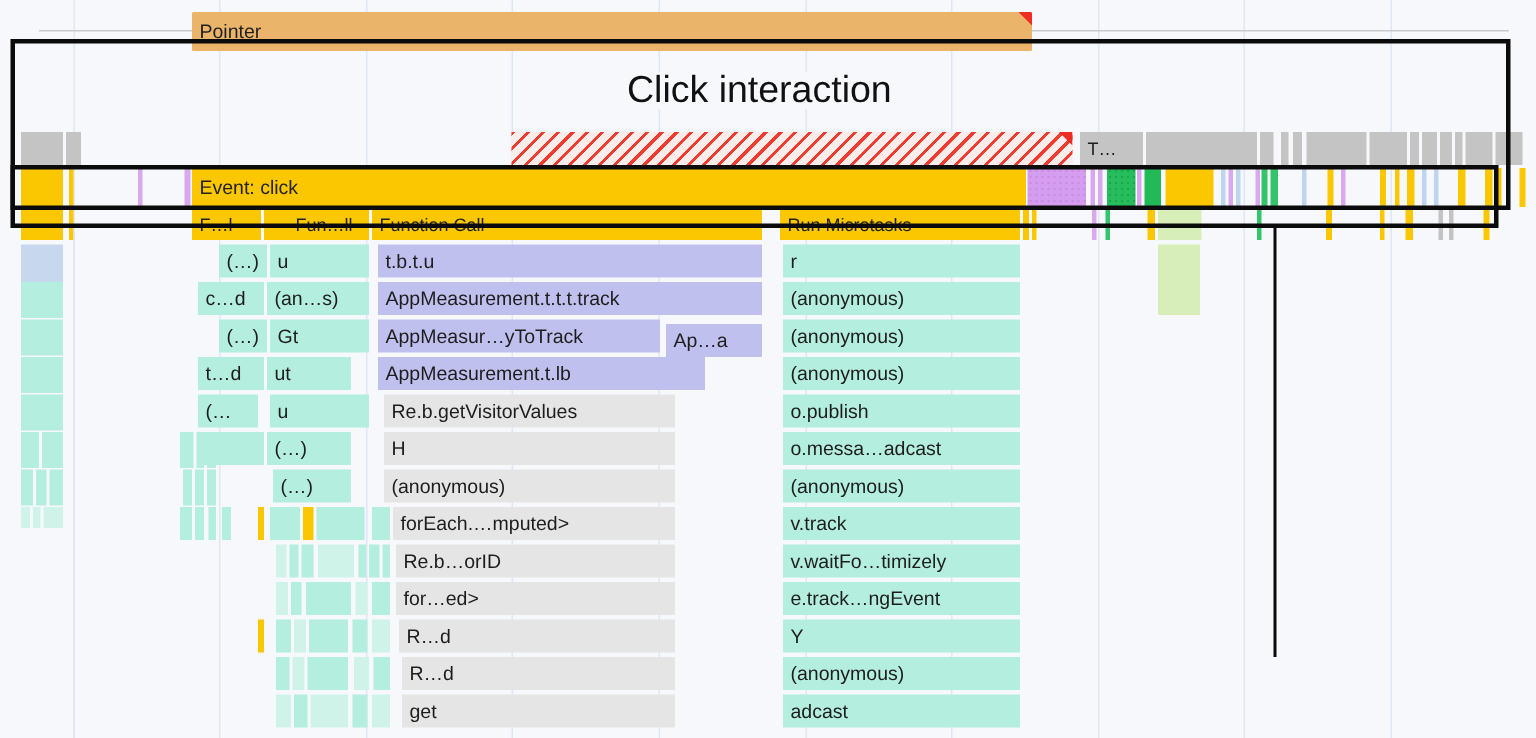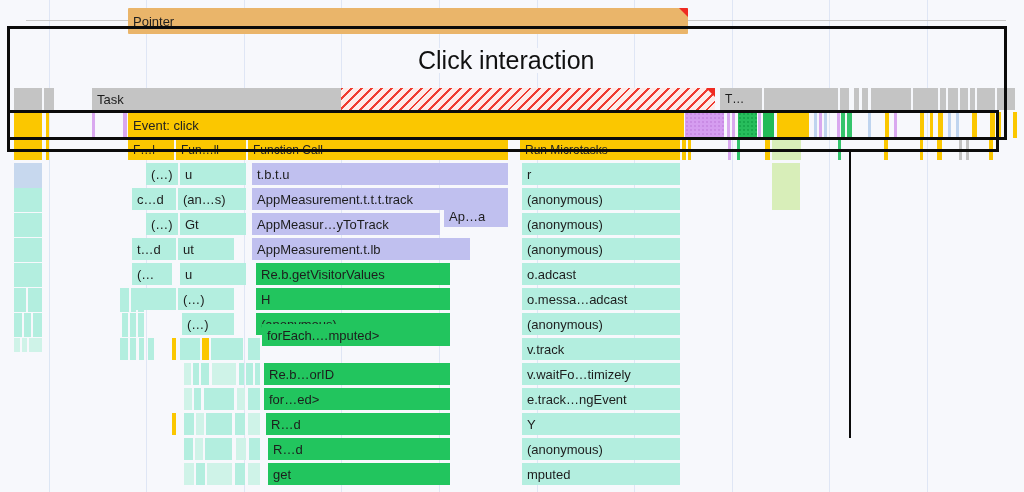--- a/index.html
+++ b/index.html
@@ -48,21 +48,21 @@
   }
   .green{background:#22ba58;}
   .green-dots{
     background-color:#27bd5c;
     background-image:radial-gradient(#17a84c 0.7px,transparent 0.8px);
     background-size:4px 4px;
   }
   .greenpale{background:#d8eeb9;}
   .lavender{background:#c0c0ef;}
   .lavender .lbl{color:#1d1d1d;}
-  .pink{background:#22c55e;}
+  .pink{background:#e5e5e5;}
   .pink .lbl{color:#1d1d1d;}
   .teal{background:#b3eedf;}
   .teal .lbl{color:#1d1d1d;}
   .teal-pale{background:#cff3e8;}
   .bluegray{background:#c7d8ee;}
   .tick-y{background:#fbc700;}
   .tick-p{background:#d9a8ef;}
   .tick-g{background:#34c46c;}
   .tick-b{background:#bfd4ef;}
   .tick-gr{background:#c3c3c3;}
@@ -93,23 +93,20 @@
   <div class="gridline" style="left:927px;"></div>
 
   <div class="pointer-rail" style="left:26px;top:20px;width:980px;"></div>
   <div class="bar pointer-bar" style="left:128px;top:8px;width:560px;height:26px;">
     <span class="lbl">Pointer</span>
     <span class="corner-red"></span>
   </div>
 
   <div class="bar task-bar" style="left:14px;top:88px;width:28px;height:22px;"></div>
   <div class="bar task-bar" style="left:44px;top:88px;width:10px;height:22px;"></div>
-  <div class="bar task-bar" style="left:92px;top:88px;width:249px;height:22px;">
-    <span class="lbl">Task</span>
-  </div>
   <div class="bar task-longhatch" style="left:341px;top:88px;width:374px;height:22px;">
     <span class="corner-red"></span>
   </div>
   <div class="bar task-bar" style="left:720px;top:88px;width:42px;height:22px;">
     <span class="lbl" style="font-size:12px;">T…</span>
   </div>
 
   <div class="bar task-bar" style="left:764px;top:88px;width:74px;height:22px;"></div>
   <div class="bar task-bar" style="left:840px;top:88px;width:9px;height:22px;"></div>
   <div class="bar task-bar" style="left:854px;top:88px;width:5px;height:22px;"></div>
@@ -156,21 +153,21 @@
   <div class="bar tick-y" style="left:990px;top:112px;width:5px;height:26px;"></div>
   <div class="bar tick-y" style="left:998px;top:112px;width:3px;height:26px;"></div>
   <div class="bar tick-y" style="left:1013px;top:112px;width:4px;height:26px;"></div>
 
   <div class="bar yellow" style="left:14px;top:140px;width:28px;height:20px;"></div>
   <div class="bar tick-y" style="left:46px;top:140px;width:3px;height:20px;"></div>
   <div class="bar yellow" style="left:128px;top:140px;width:46px;height:20px;">
     <span class="lbl" style="font-size:12px;">F…l</span>
   </div>
   <div class="bar yellow" style="left:176px;top:140px;width:70px;height:20px;">
-    <span class="lbl" style="font-size:12px;">Fun…ll</span>
+    <span class="lbl" style="font-size:12px;margin-left:16px;">Fun…ll</span>
   </div>
   <div class="bar yellow" style="left:520px;top:140px;width:160px;height:20px;">
     <span class="lbl" style="font-size:12px;">Run Microtasks</span>
   </div>
   <div class="bar yellow" style="left:248px;top:140px;width:260px;height:20px;">
     <span class="lbl" style="font-size:12px;">Function Call</span>
   </div>
   <div class="bar tick-y" style="left:682px;top:140px;width:4px;height:20px;"></div>
   <div class="bar tick-y" style="left:688px;top:140px;width:3px;height:20px;"></div>
   <div class="bar tick-p" style="left:728px;top:140px;width:3px;height:20px;"></div>
@@ -212,21 +209,21 @@
       </div>
       <div class="bar teal" style="left: 146px; top: 213px; width: 32px; height: 22px;">
         <span class="lbl">(…)</span>
       </div>
       <div class="bar teal" style="left: 180px; top: 213px; width: 66px; height: 22px;">
         <span class="lbl">Gt</span>
       </div>
       <div class="bar lavender" style="left: 252px; top: 213px; width: 188px; height: 22px;">
         <span class="lbl">AppMeasur…yToTrack</span>
       </div>
-      <div class="bar lavender" style="left: 444px; top: 205px; width: 64px; height: 22px;">
+      <div class="bar lavender" style="left: 444px; top: 216px; width: 64px; height: 22px;">
         <span class="lbl">Ap…a</span>
       </div>
       <div class="bar teal" style="left: 522px; top: 213px; width: 158px; height: 22px;">
         <span class="lbl">(anonymous)</span>
       </div>
       <div class="bar teal" style="left: 132px; top: 238px; width: 44px; height: 22px;">
         <span class="lbl">t…d</span>
       </div>
       <div class="bar teal" style="left: 178px; top: 238px; width: 56px; height: 22px;">
         <span class="lbl">ut</span>
@@ -240,42 +237,42 @@
       <div class="bar teal" style="left: 132px; top: 263px; width: 40px; height: 22px;">
         <span class="lbl">(…</span>
       </div>
       <div class="bar teal" style="left: 180px; top: 263px; width: 66px; height: 22px;">
         <span class="lbl">u</span>
       </div>
       <div class="bar pink" style="left: 256px; top: 263px; width: 194px; height: 22px;">
         <span class="lbl">Re.b.getVisitorValues</span>
       </div>
       <div class="bar teal" style="left: 522px; top: 263px; width: 158px; height: 22px;">
-        <span class="lbl">o.adcast</span>
+        <span class="lbl">o.publish</span>
       </div>
       <div class="bar teal" style="left: 132px; top: 288px; width: 44px; height: 22px;"></div>
       <div class="bar teal" style="left: 178px; top: 288px; width: 56px; height: 22px;">
         <span class="lbl">(…)</span>
       </div>
       <div class="bar pink" style="left: 256px; top: 288px; width: 194px; height: 22px;">
         <span class="lbl">H</span>
       </div>
       <div class="bar teal" style="left: 522px; top: 288px; width: 158px; height: 22px;">
         <span class="lbl">o.messa…adcast</span>
       </div>
       <div class="bar teal" style="left: 182px; top: 313px; width: 52px; height: 22px;">
         <span class="lbl">(…)</span>
       </div>
       <div class="bar pink" style="left: 256px; top: 313px; width: 194px; height: 22px;">
         <span class="lbl">(anonymous)</span>
       </div>
       <div class="bar teal" style="left: 522px; top: 313px; width: 158px; height: 22px;">
         <span class="lbl">(anonymous)</span>
       </div>
-      <div class="bar pink" style="left: 262px; top: 324px; width: 188px; height: 22px;">
+      <div class="bar pink" style="left: 262px; top: 338px; width: 188px; height: 22px;">
         <span class="lbl">forEach.…mputed&gt;</span>
       </div>
       <div class="bar teal" style="left: 522px; top: 338px; width: 158px; height: 22px;">
         <span class="lbl">v.track</span>
       </div>
       <div class="bar pink" style="left: 264px; top: 363px; width: 186px; height: 22px;">
         <span class="lbl">Re.b…orID</span>
       </div>
       <div class="bar teal" style="left: 522px; top: 363px; width: 158px; height: 22px;">
         <span class="lbl">v.waitFo…timizely</span>
@@ -295,21 +292,21 @@
       <div class="bar pink" style="left: 268px; top: 438px; width: 182px; height: 22px;">
         <span class="lbl">R…d</span>
       </div>
       <div class="bar teal" style="left: 522px; top: 438px; width: 158px; height: 22px;">
         <span class="lbl">(anonymous)</span>
       </div>
       <div class="bar pink" style="left: 268px; top: 463px; width: 182px; height: 22px;">
         <span class="lbl">get</span>
       </div>
       <div class="bar teal" style="left: 522px; top: 463px; width: 158px; height: 22px;">
-        <span class="lbl">mputed</span>
+        <span class="lbl">adcast</span>
       </div>
     </div>
 
   <div class="bar bluegray" style="left:14px;top:163px;width:28px;height:32px;"></div>
   <div class="bar teal" style="left:14px;top:188px;width:28px;height:24px;"></div>
   <div class="bar teal" style="left:14px;top:213px;width:28px;height:24px;"></div>
   <div class="bar teal" style="left:14px;top:238px;width:28px;height:24px;"></div>
   <div class="bar teal" style="left:14px;top:263px;width:28px;height:24px;"></div>
   <div class="bar teal" style="left:14px;top:288px;width:12px;height:24px;"></div>
   <div class="bar teal" style="left:28px;top:288px;width:14px;height:24px;"></div>

